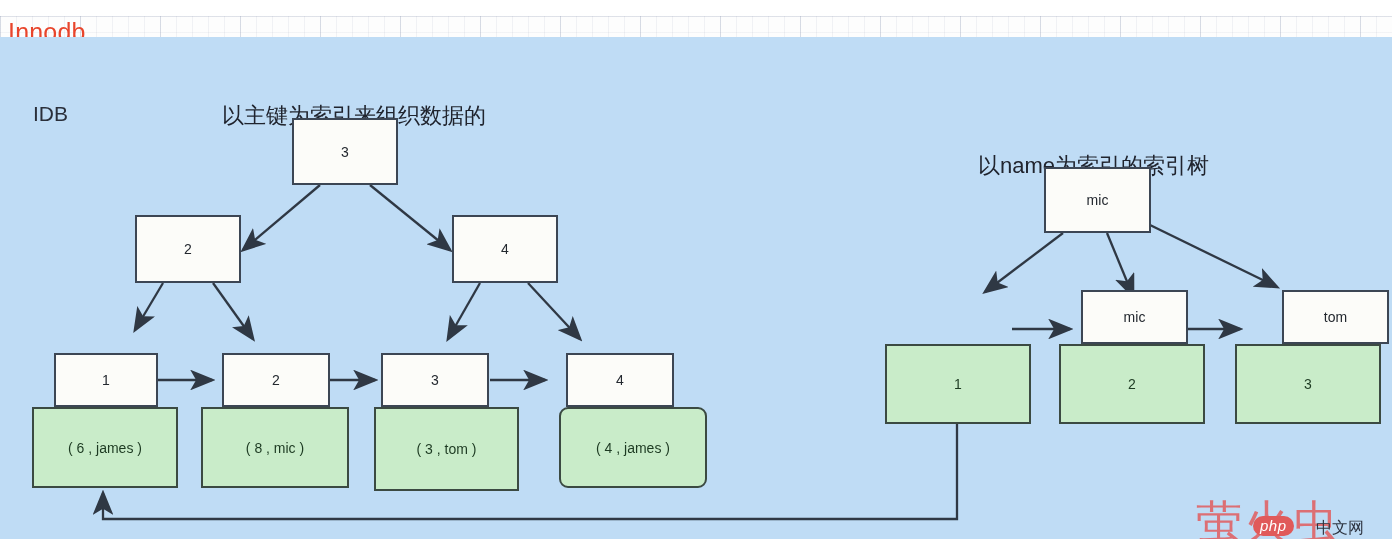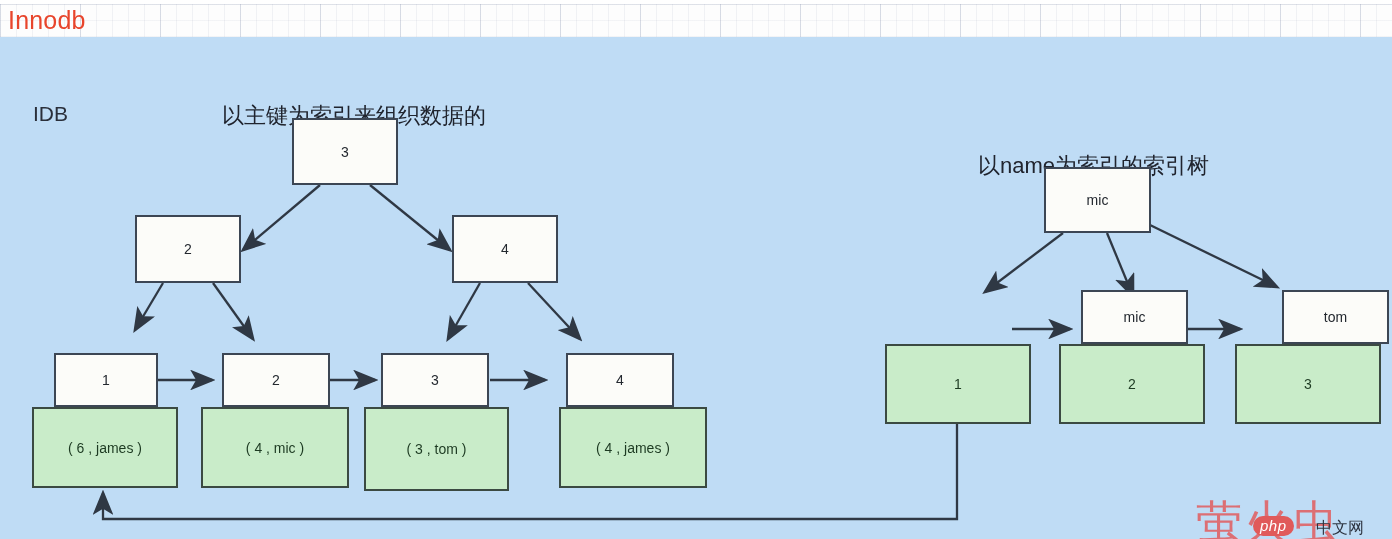--- a/index.html
+++ b/index.html
@@ -14,21 +14,21 @@
     position: relative;
     width: 1392px;
     height: 539px;
     overflow: hidden;
     background: #ffffff;
   }
 
   
   #header {
     position: absolute;
-    left: 0; top: 4px;
+    left: 0; top: 16px;
     width: 1392px;
     height: 37px;
     background-color: #fdfdfd;
     background-image:
       linear-gradient(to right, rgba(150,160,185,0.28) 1px, transparent 1px),
       linear-gradient(to bottom, rgba(150,160,185,0.22) 1px, transparent 1px),
       linear-gradient(to right, rgba(150,160,185,0.12) 1px, transparent 1px),
       linear-gradient(to bottom, rgba(150,160,185,0.10) 1px, transparent 1px);
     background-size: 80px 80px, 80px 80px, 16px 16px, 16px 16px;
     border-bottom: 3px solid #5a6478;
@@ -189,27 +189,27 @@
 
     <div class="node" style="left:292px; top:81px; width:106px; height:67px;">3</div>
 
     <div class="node" style="left:135px; top:178px; width:106px; height:68px;">2</div>
     <div class="node" style="left:452px; top:178px; width:106px; height:68px;">4</div>
 
     <div class="node" style="left:54px; top:316px; width:104px; height:54px;">1</div>
     <div class="node green" style="left:32px; top:370px; width:146px; height:81px;">( 6 , james )</div>
 
     <div class="node" style="left:222px; top:316px; width:108px; height:54px;">2</div>
-    <div class="node green" style="left:201px; top:370px; width:148px; height:81px;">( 4 , mic )</div>
+    <div class="node green" style="left:201px; top:370px; width:148px; height:81px;">( 8 , mic )</div>
 
     <div class="node" style="left:381px; top:316px; width:108px; height:54px;">3</div>
-    <div class="node green" style="left:364px; top:370px; width:145px; height:84px;">( 3 , tom )</div>
+    <div class="node green" style="left:374px; top:370px; width:145px; height:84px;">( 3 , tom )</div>
 
     <div class="node" style="left:566px; top:316px; width:108px; height:54px;">4</div>
-    <div class="node green" style="left:559px; top:370px; width:148px; height:81px;">( 4 , james )</div>
+    <div class="node green" style="left:559px; top:370px; width:148px; height:81px;border-radius:9px;">( 4 , james )</div>
 
     <div class="node" style="left:1044px; top:130px; width:107px; height:66px;">mic</div>
 
     <div class="node green" style="left:885px; top:307px; width:146px; height:80px;">1</div>
 
     <div class="node" style="left:1081px; top:253px; width:107px; height:54px;">mic</div>
     <div class="node green" style="left:1059px; top:307px; width:146px; height:80px;">2</div>
 
     <div class="node" style="left:1242px; top:253px; width:107px; height:54px;margin-left:40px;">tom</div>
     <div class="node green" style="left:1235px; top:307px; width:146px; height:80px;">3</div>

